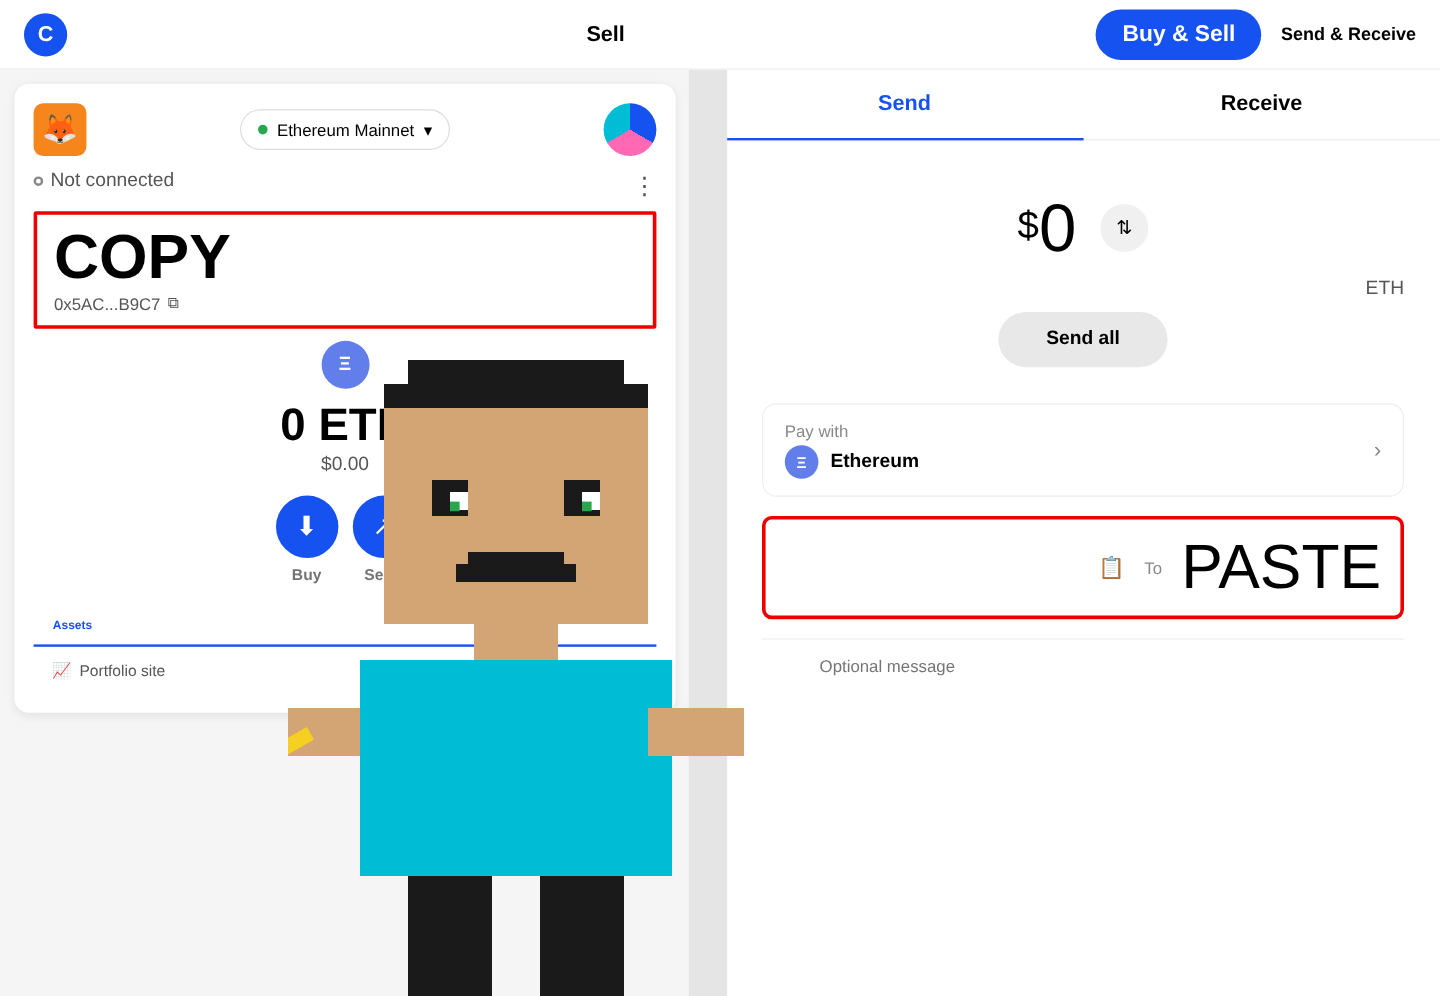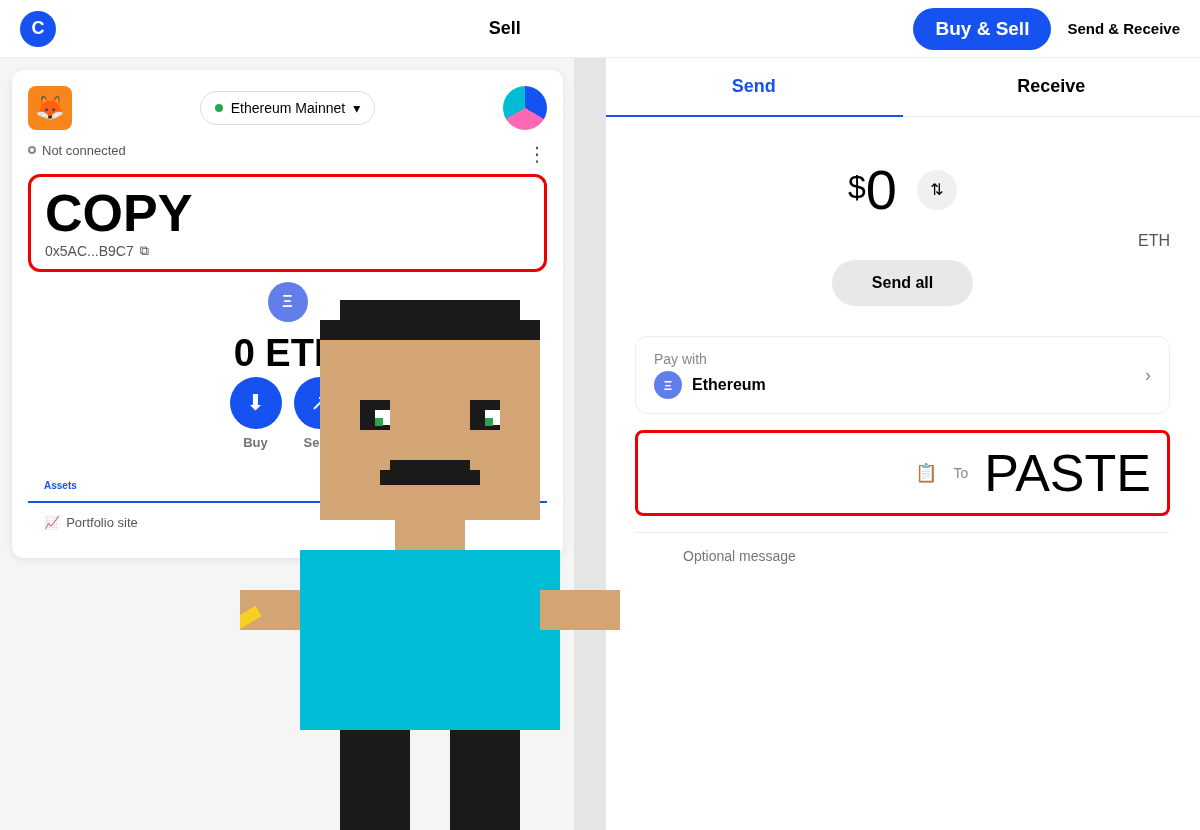--- a/index.html
+++ b/index.html
@@ -43,31 +43,31 @@
       background: #fff; font-size: 14px; cursor: pointer;
     }
     .mm-network-dot { width: 8px; height: 8px; background: #29a74d; border-radius: 50%; }
     .mm-avatar {
       width: 44px; height: 44px; border-radius: 50%;
       background: conic-gradient(#1652f0 0deg 120deg, #ff69b4 120deg 240deg, #00bcd4 240deg 360deg);
     }
 
     
     .mm-address-area {
-      border: 3px solid #e00; border-radius: 12px; padding: 10px 14px;
+      border: 3px solid #e00; border-radius: 2px; padding: 10px 14px;
       margin-bottom: 10px; position: relative; background: #fff;
     }
     .mm-copy-label {
       font-size: 52px; font-weight: 900; color: #000; line-height: 1;
       font-family: Arial Black, sans-serif;
     }
     .mm-address-text { font-size: 14px; color: #555; margin-top: 4px; display: flex; align-items: center; gap: 6px; }
     .copy-icon { font-size: 13px; color: #555; }
 
-    .mm-not-connected { display: flex; align-items: center; gap: 6px; font-size: 13px; color: #555; margin-bottom: 8px; }
+    .mm-not-connected { display: flex; align-items: center; gap: 6px; font-size: 16px; color: #555; margin-bottom: 8px; }
     .not-conn-dot { width: 8px; height: 8px; border: 2px solid #888; border-radius: 50%; }
     .mm-more-btn { font-size: 20px; color: #555; cursor: pointer; }
 
     .mm-eth-icon {
       width: 40px; height: 40px; background: #627eea;
       border-radius: 50%; display: flex; align-items: center; justify-content: center;
       color: #fff; font-weight: bold; font-size: 16px; margin: 10px auto;
     }
     .mm-balance { text-align: center; font-size: 38px; font-weight: 700; margin: 4px 0 2px; }
     .mm-usd { text-align: center; font-size: 16px; color: #555; margin-bottom: 16px; }
@@ -207,20 +207,21 @@
     <div class="mm-address-area">
       <div class="mm-copy-label">COPY</div>
       <div class="mm-address-text">
         <span>0x5AC...B9C7</span>
         <span class="copy-icon">⧉</span>
       </div>
     </div>
 
     <div class="mm-eth-icon">Ξ</div>
     <div class="mm-balance">0 ETH</div>
+    <div class="mm-usd">$0.00</div>
 
     <div class="mm-actions">
       <div class="mm-action-btn">
         <div class="mm-action-circle">⬇</div>
         <span class="mm-action-label">Buy</span>
       </div>
       <div class="mm-action-btn">
         <div class="mm-action-circle">↗</div>
         <span class="mm-action-label">Send</span>
       </div>

